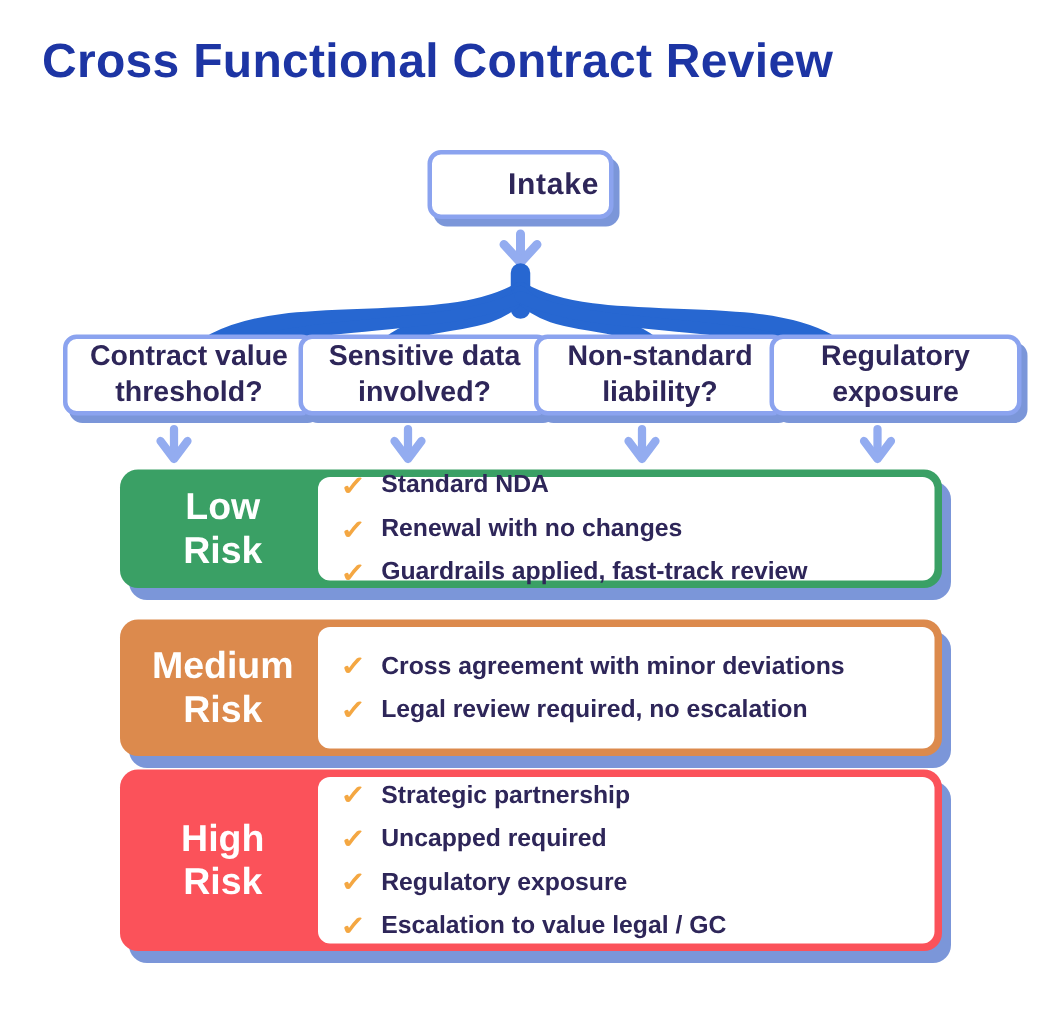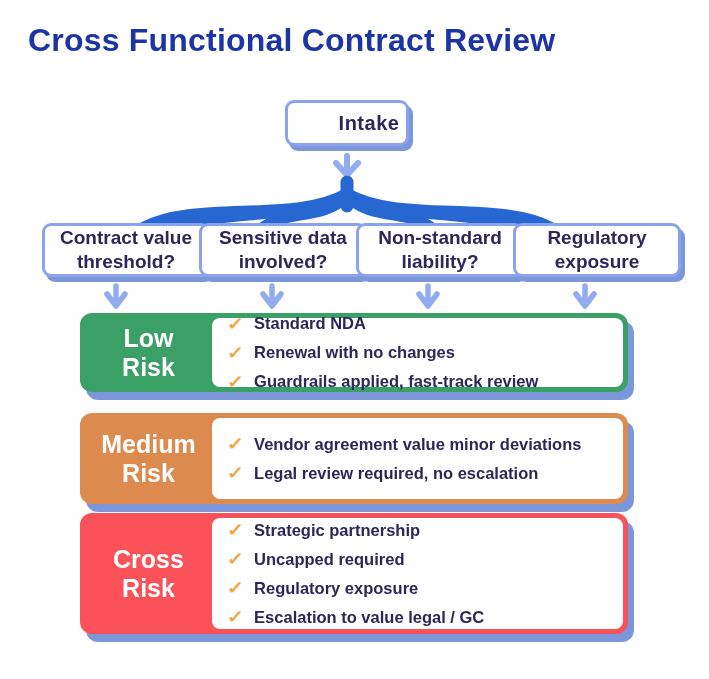--- a/index.html
+++ b/index.html
@@ -201,32 +201,32 @@
   </div>
 
   <div class="band band-medium">
     <div class="band-label">
       <span>Medium</span>
       <span>Risk</span>
     </div>
     <div class="band-body">
       <div class="risk-item">
         <span class="check">✓</span>
-        <span>Vendor agreement value minor deviations</span>
+        <span>Cross agreement with minor deviations</span>
       </div>
       <div class="risk-item">
         <span class="check">✓</span>
         <span>Legal review required, no escalation</span>
       </div>
     </div>
   </div>
 
   <div class="band band-high">
     <div class="band-label">
-      <span>Cross</span>
+      <span>High</span>
       <span>Risk</span>
     </div>
     <div class="band-body">
       <div class="risk-item">
         <span class="check">✓</span>
         <span>Strategic partnership</span>
       </div>
       <div class="risk-item">
         <span class="check">✓</span>
         <span>Uncapped required</span>

